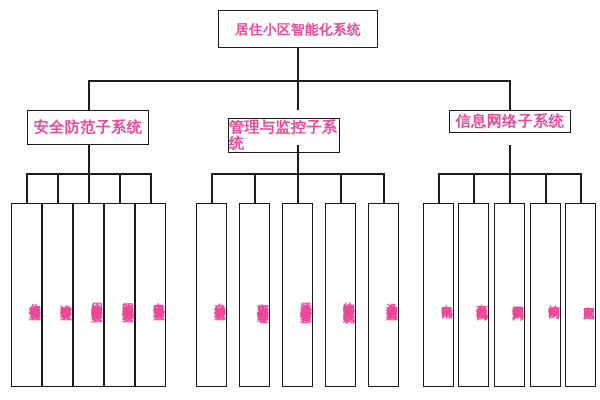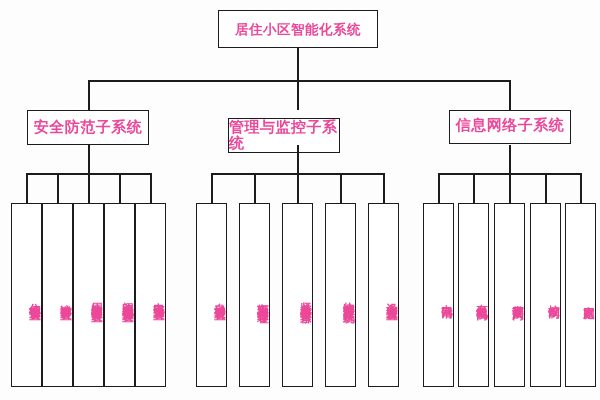--- a/index.html
+++ b/index.html
@@ -80,21 +80,21 @@
   <div class="line v" style="left:88px; top:80px; height:30px;"></div>
   <div class="line v" style="left:297px; top:80px; height:30px;"></div>
   <div class="line v" style="left:509px; top:80px; height:30px;"></div>
 
   <div class="node level2" style="left:27px; top:110px; width:122px; height:35px;">
     <span class="txt">安全防范子系统</span>
   </div>
   <div class="node level2" style="left:228px; top:118px; width:112px; height:35px;">
     <span class="txt">管理与监控子系统</span>
   </div>
-  <div class="node level2" style="left:449px; top:110px; width:122px; height:34px;font-family:Liberation Mono, monospace;">
+  <div class="node level2" style="left:449px; top:110px; width:122px; height:23px;">
     <span class="txt">信息网络子系统</span>
   </div>
 
   <div class="line v" style="left:88px; top:145px; height:28px;"></div>
   <div class="line h" style="left:26px; top:173px; width:125px;"></div>
   <div class="line v" style="left:26px; top:173px; height:30px;"></div>
   <div class="line v" style="left:57px; top:173px; height:30px;"></div>
   <div class="line v" style="left:88px; top:173px; height:30px;"></div>
   <div class="line v" style="left:119px; top:173px; height:30px;"></div>
   <div class="line v" style="left:150px; top:173px; height:30px;"></div>

